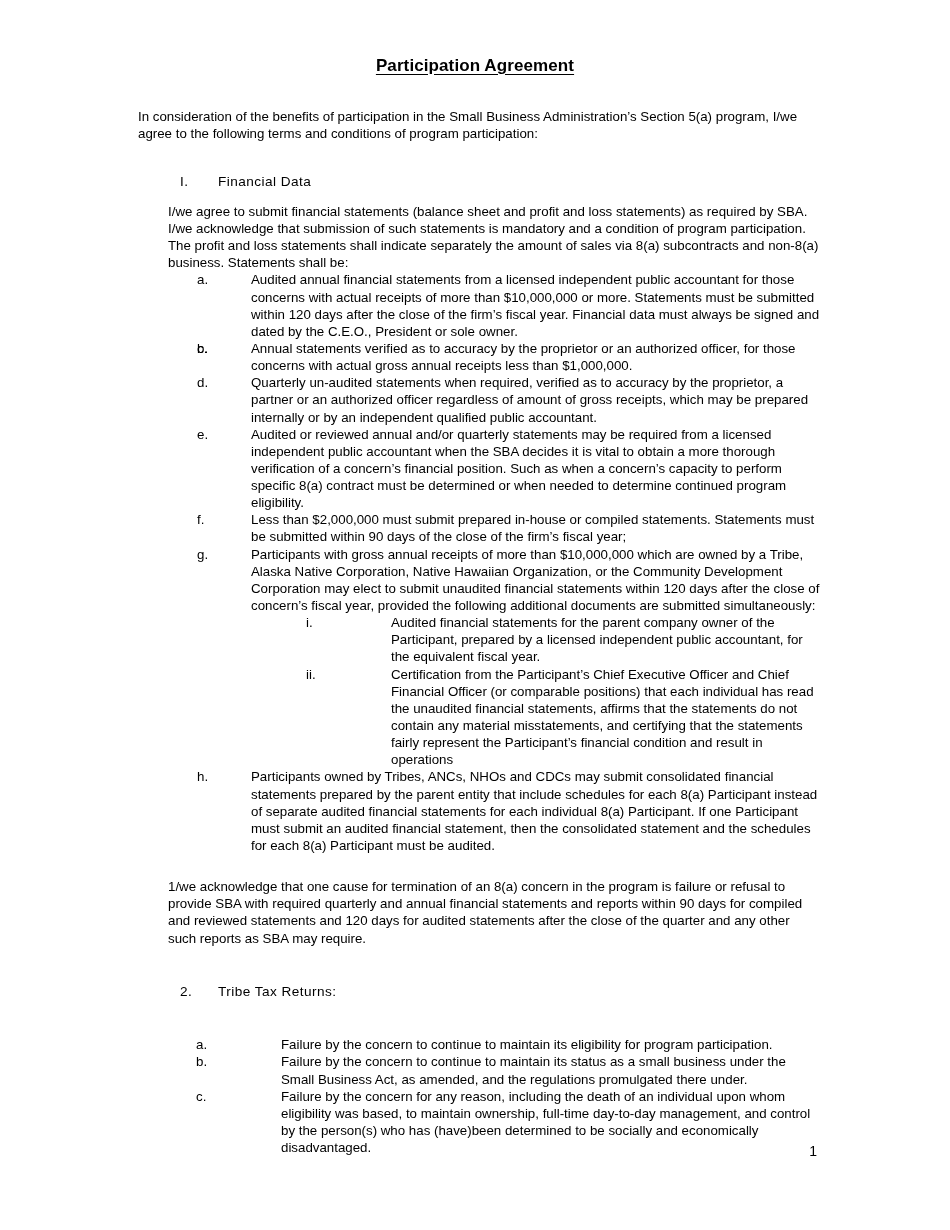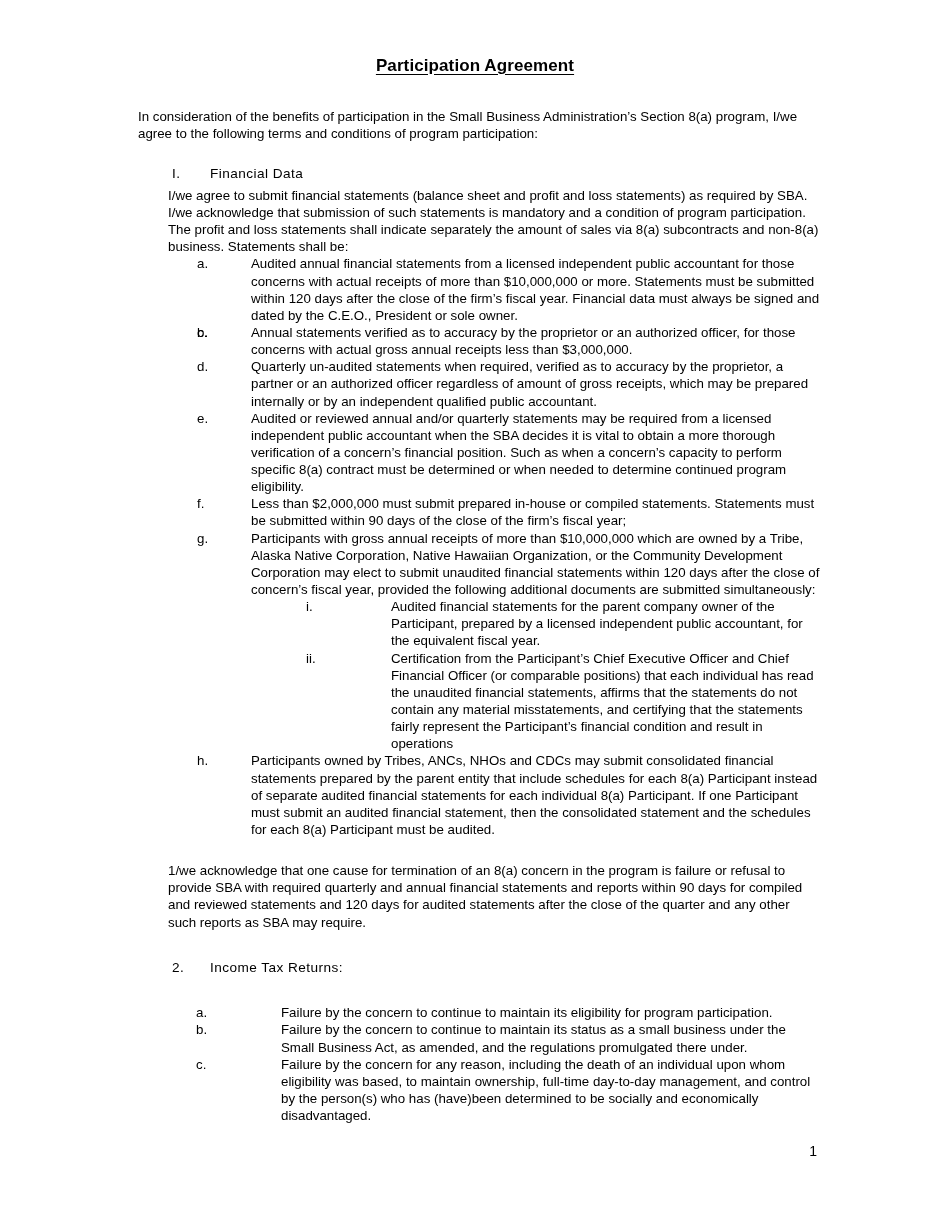--- a/index.html
+++ b/index.html
@@ -41,21 +41,21 @@
   }
   .intro {
     margin-bottom: 0;
   }
   .section-wrap {
     margin-left: 30px;
   }
   .sec-heading {
     font-size: 13.6px;
     line-height: 1.29;
-    margin: 4px;
+    margin: 12px;
     letter-spacing: 0.45px;
   }
   .sec-heading .num {
     display: inline-block;
     min-width: 38px;
   }
   .sec-heading.roman .num {
     min-width: 38px;
   }
   .spacer-sm { height: 19px; }
@@ -121,52 +121,52 @@
 </style>
 </head>
 <body>
 
 <div class="page">
 
   <h1 class="doc-title">Participation Agreement</h1>
 
   <div class="body-block">
 
-    <p class="para intro">In consideration of the benefits of participation in the Small Business Administration’s Section 8(a) program, I/we agree to the following terms and conditions of program participation:</p>
+    <p class="para intro">In consideration of the benefits of participation in the Small Business Administration’s Section 5(a) program, I/we agree to the following terms and conditions of program participation:</p>
 
     <div class="spacer-sm"></div>
 
     <div class="section-wrap">
       <p class="sec-heading roman"><span class="num">I.</span><span>Financial Data</span></p>
       <p class="para">I/we agree to submit financial statements (balance sheet and profit and loss statements) as required by SBA.  I/we acknowledge that submission of such statements is mandatory and a condition of program participation.  The profit and loss statements shall indicate separately the amount of sales via 8(a) subcontracts and non-8(a) business. Statements shall be:</p>
 
       <ul class="alpha-list">
         <li><span class="marker">a.</span><span>Audited annual financial statements from a licensed independent public accountant for those concerns with actual receipts of more than $10,000,000 or more.  Statements must be submitted within 120 days after the close of the firm’s fiscal year.  Financial data must always be signed and dated by the C.E.O., President or sole owner.</span></li>
         <li><span class="marker">b.</span></li>
-        <li><span class="marker">c.</span><span>Annual statements verified as to accuracy by the proprietor or an authorized officer, for those concerns with actual gross annual receipts less than $3,000,000.</span></li>
+        <li><span class="marker">c.</span><span>Annual statements verified as to accuracy by the proprietor or an authorized officer, for those concerns with actual gross annual receipts less than $1,000,000.</span></li>
         <li><span class="marker">d.</span><span>Quarterly un-audited statements when required, verified as to accuracy by the proprietor, a partner or an authorized officer regardless of amount of gross receipts, which may be prepared internally or by an independent qualified public accountant.</span></li>
         <li><span class="marker">e.</span><span>Audited or reviewed annual and/or quarterly statements may be required from a licensed independent public accountant when the SBA decides it is vital to obtain a more thorough verification of a concern’s financial position.  Such as when a concern’s capacity to perform specific 8(a) contract must be determined or when needed to determine continued program eligibility.</span></li>
         <li><span class="marker">f.</span><span>Less than $2,000,000 must submit prepared in-house or compiled statements.  Statements must be submitted within 90 days of the close of the firm’s fiscal year;</span></li>
         <li>
           <span class="marker">g.</span><span>Participants with gross annual receipts of more than $10,000,000 which are owned by a Tribe, Alaska Native Corporation, Native Hawaiian Organization, or the Community Development Corporation may elect to submit unaudited financial statements within 120 days after the close of concern’s fiscal year, provided the following additional documents are submitted simultaneously:</span>
           <ul class="roman-list">
             <li><span class="marker">i.</span><span>Audited financial statements for the parent company owner of the Participant, prepared by a licensed independent public accountant, for the equivalent fiscal year.</span></li>
             <li><span class="marker">ii.</span><span>Certification from the Participant’s Chief Executive Officer and Chief Financial Officer (or comparable positions) that each individual has read the unaudited financial statements, affirms that the statements do not contain any material misstatements, and certifying that the statements fairly represent the Participant’s financial condition and result in operations</span></li>
           </ul>
         </li>
         <li><span class="marker">h.</span><span>Participants owned by Tribes, ANCs, NHOs and CDCs may submit consolidated financial statements prepared by the parent entity that include schedules for each 8(a) Participant instead of separate audited financial statements for each individual 8(a) Participant. If one Participant must submit an audited financial statement, then the consolidated statement and the schedules for each 8(a) Participant must be audited.</span></li>
       </ul>
 
       <div class="spacer-md"></div>
 
       <p class="para">1/we acknowledge that one cause for termination of an 8(a) concern in the program is failure or refusal to provide SBA with required quarterly and annual financial statements and reports within 90 days for compiled and reviewed statements and 120 days for audited statements after the close of the quarter and any other such reports as SBA may require.</p>
 
       <div class="spacer-md"></div>
 
-      <p class="sec-heading"><span class="num">2.</span><span>Income Tax Returns:</span></p>
+      <p class="sec-heading"><span class="num">2.</span><span>Tribe Tax Returns:</span></p>
 
       <div class="spacer-md"></div>
 
 
       <ul class="alpha-list wide">
         <li><span class="marker">a.</span><span>Failure by the concern to continue to maintain its eligibility for program participation.</span></li>
         <li><span class="marker">b.</span><span>Failure by the concern to continue to maintain its status as a small business under the Small Business Act, as amended, and the regulations promulgated there under.</span></li>
         <li><span class="marker">c.</span><span>Failure by the concern for any reason, including the death of an individual upon whom eligibility was based, to maintain ownership, full-time day-to-day management, and control by the person(s) who has (have)been determined to be socially and economically disadvantaged.</span></li>
       </ul>
     </div>

